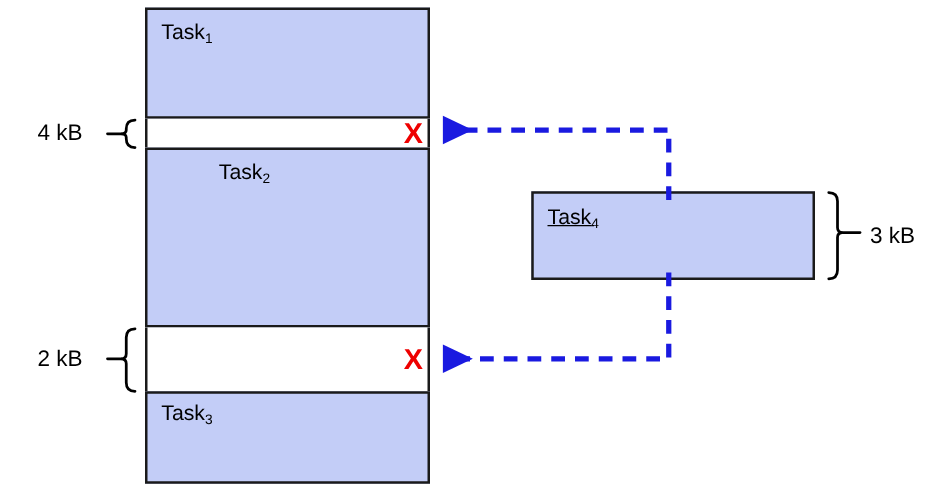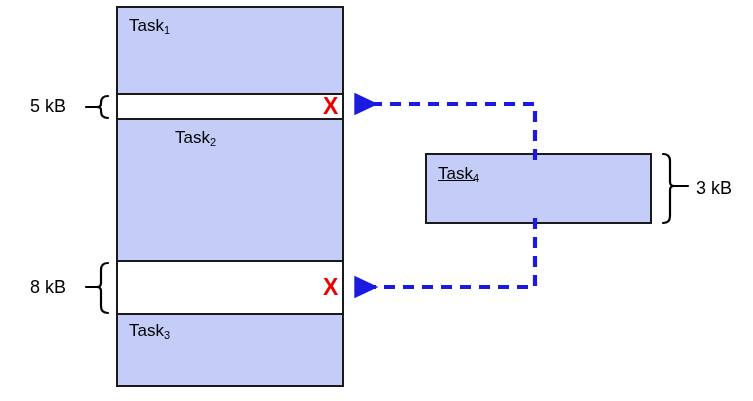--- a/index.html
+++ b/index.html
@@ -103,22 +103,22 @@
 
   <div class="memgap" style="left:104px; top:262px; width:228px; height:51px;"></div>
   <div class="xmark" style="left:311px; top:276px;"><span>X</span></div>
 
   <div class="memblock" style="left:104px; top:313px; width:228px; height:74px;"></div>
   <div class="blocklabel" style="left:117px; top:322px;"><span>Task</span><sub>3</sub></div>
 
   <div class="taskbox" style="left:413px; top:153px; width:227px; height:71px;"></div>
   <div class="blocklabel" style="left:426px; top:165px;text-decoration:underline;"><span>Task</span><sub>4</sub></div>
 
-  <div class="sizelabel" style="left:18px; top:97px;"><span>5 kB</span></div>
-  <div class="sizelabel" style="left:18px; top:278px;"><span>8 kB</span></div>
+  <div class="sizelabel" style="left:18px; top:97px;"><span>4 kB</span></div>
+  <div class="sizelabel" style="left:18px; top:278px;"><span>2 kB</span></div>
   <div class="sizelabel" style="left:684px; top:179px;"><span>3 kB</span></div>
 
   <svg class="bracelayer" viewBox="0 0 753 401" xmlns="http://www.w3.org/2000/svg">
 
     <g fill="none" stroke="#000000" stroke-width="2.2" stroke-linecap="round">
       <path d="M 96 96 Q 89 96 89 103 L 89 104 Q 89 107 85 107 Q 89 107 89 110 L 89 111 Q 89 118 96 118"></path>
       <line x1="74" y1="107" x2="85" y2="107"></line>
     </g>
 
     <g fill="none" stroke="#000000" stroke-width="2.2" stroke-linecap="round">

